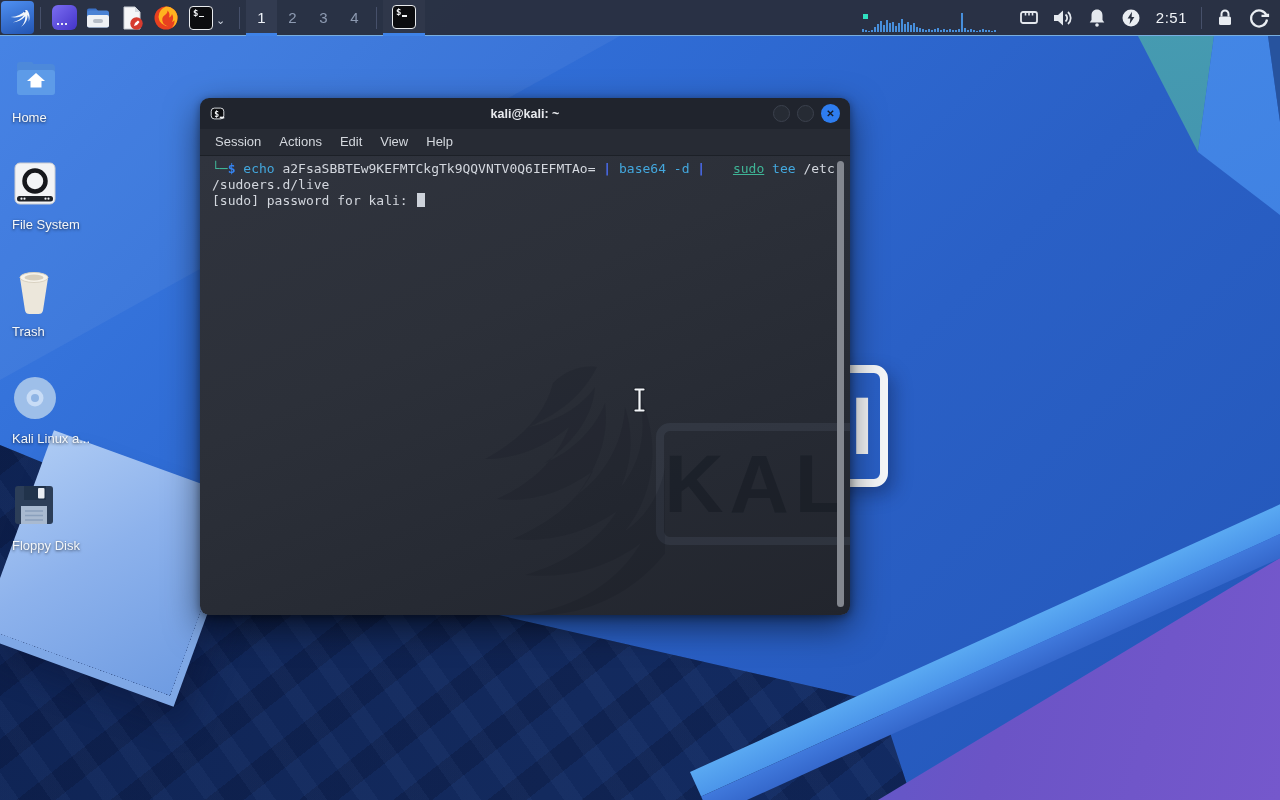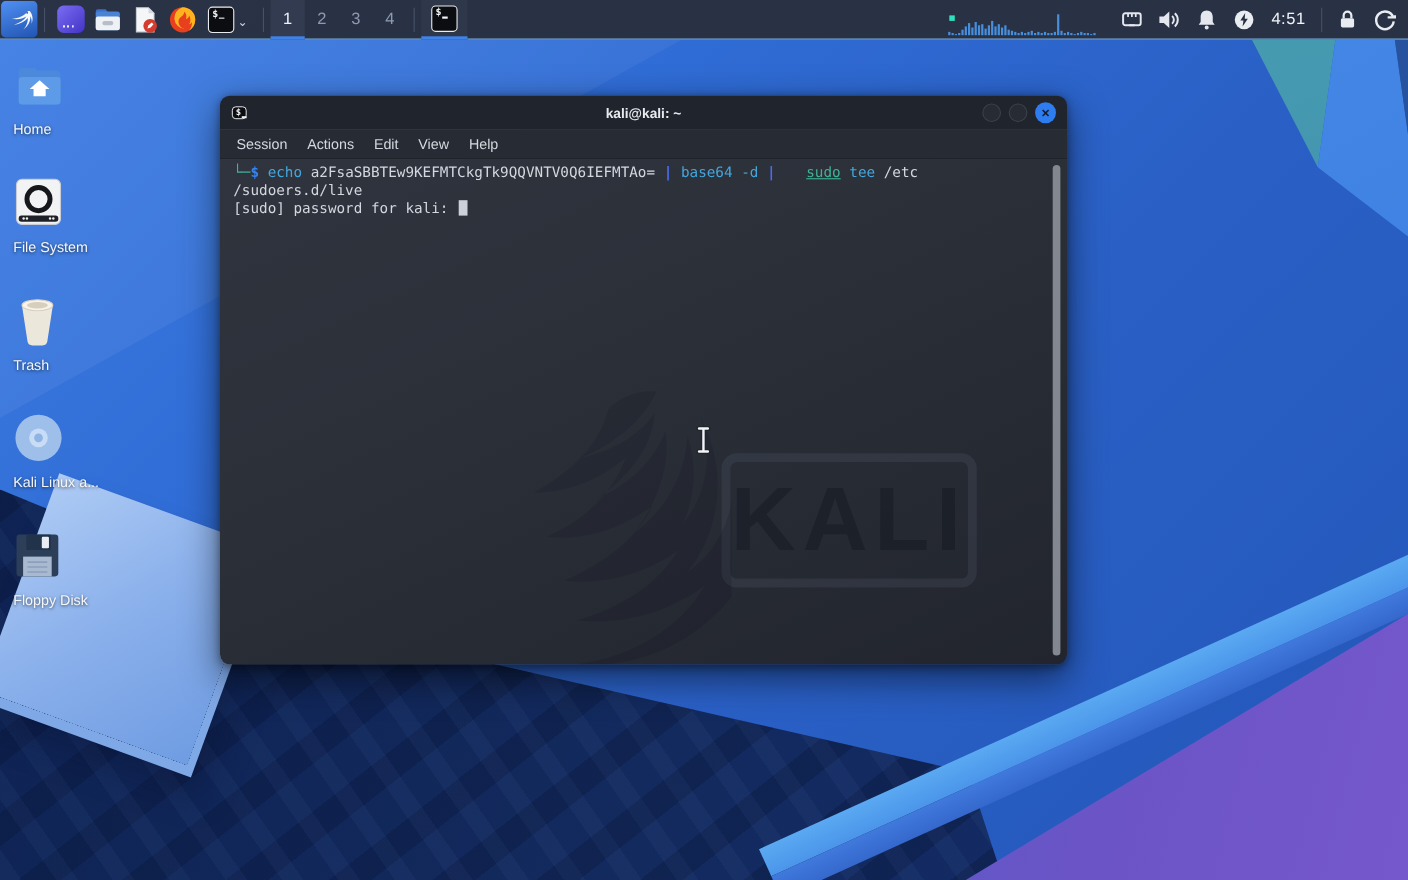--- a/index.html
+++ b/index.html
@@ -81,21 +81,21 @@
     border-bottom:3px solid #3f83e8;box-sizing:border-box;background:#2f374a;padding-top:2px;}
   .p-spacer{flex:1 1 auto;}
   .cpu{width:138px;height:28px;position:relative;display:flex;align-items:flex-end;
     gap:1px;padding:0 2px;margin-right:10px;}
   .cpu .cbar{width:2px;background:#478fdc;flex:0 0 auto;}
   .cpu .cdot{position:absolute;left:3px;bottom:13px;width:5px;height:5px;background:#2fe0c0;}
   .tray-ico{width:34px;height:36px;display:flex;align-items:center;justify-content:center;flex:0 0 auto;}
   .clock{font-size:15px;color:#f0f3f7;padding:0 8px;letter-spacing:.5px;}
 
   
-  .window{position:absolute;left:200px;top:87px;width:770px;height:517px;z-index:4;
+  .window{position:absolute;left:200px;top:98px;width:650px;height:517px;z-index:4;
     border-radius:9px;box-shadow:0 12px 34px rgba(0,0,0,.55), 0 2px 8px rgba(0,0,0,.4);}
   .titlebar{height:31px;background:#20242d;border-radius:9px 9px 0 0;position:relative;
     display:flex;align-items:center;}
   .title{position:absolute;left:0;right:0;text-align:center;font-size:12.5px;font-weight:bold;
     color:#e8eaee;}
   .tb-icon{margin-left:10px;z-index:1;}
   .tb-btns{position:absolute;right:10px;top:0;height:31px;display:flex;align-items:center;gap:7px;}
   .cbtn{width:17px;height:17px;border-radius:50%;background:#262b34;border:1px solid #3b414d;
     box-sizing:border-box;}
   .cbtn.close{width:19px;height:19px;background:#2e7df0;border:none;position:relative;}
@@ -384,21 +384,21 @@
         <path d="M11,2.5 c-3.4,0 -5.5,2.5 -5.5,6 v4.5 l-1.8,2.5 h14.6 L16.5,13 V8.5 c0,-3.5 -2.1,-6 -5.5,-6 z" fill="#e4e8ee"></path>
         <circle cx="11" cy="18" r="1.8" fill="#e4e8ee"></circle>
       </svg>
     </div>
     <div class="tray-ico">
       <svg width="22" height="22" viewBox="0 0 22 22">
         <circle cx="11" cy="11" r="8.5" fill="#e9edf2"></circle>
         <path d="M12,4.8 L7.6,11.6 h2.8 L9.6,17.2 L14.4,10 h-2.8 z" fill="#293040"></path>
       </svg>
     </div>
-    <div class="clock">4:51</div>
+    <div class="clock">2:51</div>
     <div class="p-sep"></div>
     <div class="tray-ico">
       <svg width="22" height="22" viewBox="0 0 22 22">
         <rect x="5" y="9.5" width="12" height="8.5" rx="1.5" fill="#e9edf2"></rect>
         <path d="M7.5,9.5 V7 a3.5,3.5 0 0 1 7,0 v2.5" stroke="#e9edf2" stroke-width="2" fill="none"></path>
       </svg>
     </div>
     <div class="tray-ico" style="margin-right:4px;">
       <svg width="22" height="22" viewBox="0 0 22 22">
         <path d="M18.5,8.5 A8,8 0 1 0 19,12.5" stroke="#e9edf2" stroke-width="2.2" fill="none"></path>

